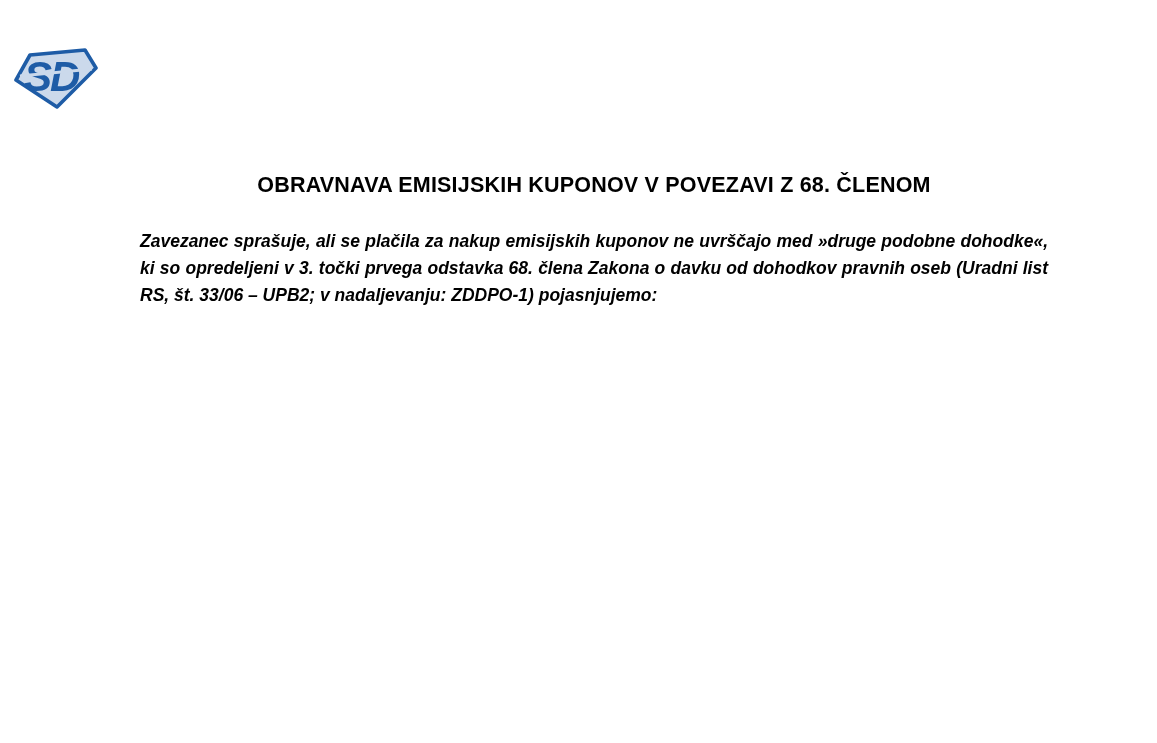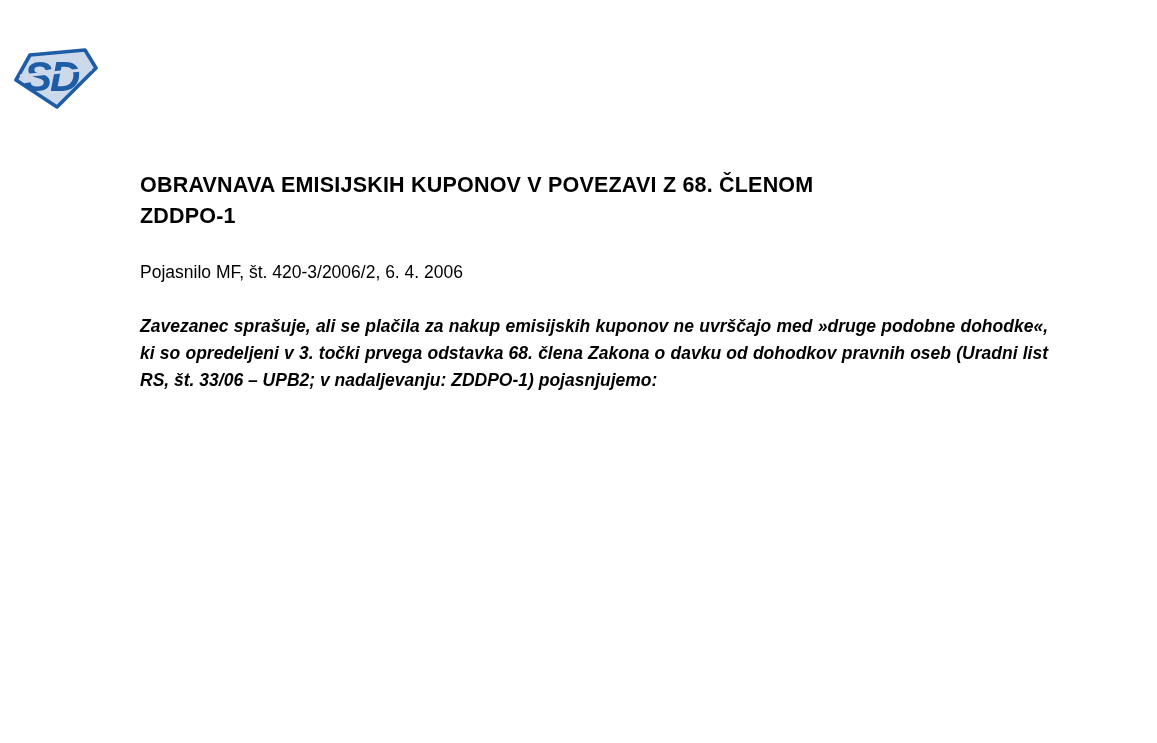--- a/index.html
+++ b/index.html
@@ -14,21 +14,21 @@
   .logo{
     position:absolute;left:14px;top:47px;
     width:86px;height:64px;
   }
   .content{
     position:absolute;left:140px;top:170px;width:908px;
   }
   .title{
     margin:0 0 27px 0;
     font-size:21.5px;line-height:31px;
-    font-weight:bold;text-align:left;
+    font-weight:bold;text-align:center;
     letter-spacing:0.2px;
   }
   .title span{display:block;}
   .ref-line{
     margin:0 0 27px 0;
     font-size:17.5px;line-height:27px;
   }
   .para{
     margin:0 0 27px 0;
     font-size:17.5px;line-height:27px;
@@ -47,24 +47,22 @@
   <svg class="logo" viewBox="0 0 86 64" aria-hidden="true">
     <path d="M2 33 L16 8 L71 3 L82 21 L43 60 Z" fill="#cbd9eb" stroke="#1e5ca6" stroke-width="3.6" stroke-linejoin="round"></path>
     <text x="10" y="44" font-size="42" font-weight="bold" font-style="italic" fill="#1e5ca6" letter-spacing="-2" font-family="'Liberation Sans','DejaVu Sans',sans-serif">SD</text>
     <path d="M6 29 L78 22" stroke="#cbd9eb" stroke-width="3" fill="none"></path>
   </svg>
 
   <div class="content">
 
     <h1 class="title">
       <span>OBRAVNAVA EMISIJSKIH KUPONOV V POVEZAVI Z 68. ČLENOM</span>
-      <span>ZDDPO-1</span>
     </h1>
 
-    <p class="ref-line">Pojasnilo MF, št. 420-3/2006/2, 6. 4. 2006</p>
 
     <p class="para lead">Zavezanec sprašuje, ali se plačila za nakup emisijskih kuponov ne uvrščajo med »druge podobne dohodke«, ki so opredeljeni v 3. točki prvega odstavka 68. člena Zakona o davku od dohodkov pravnih oseb (Uradni list RS, št. 33/06 – UPB2; v nadaljevanju: ZDDPO-1) pojasnjujemo:</p>
 
 
 
 
   </div>
 </div>
 
 </body></html>

